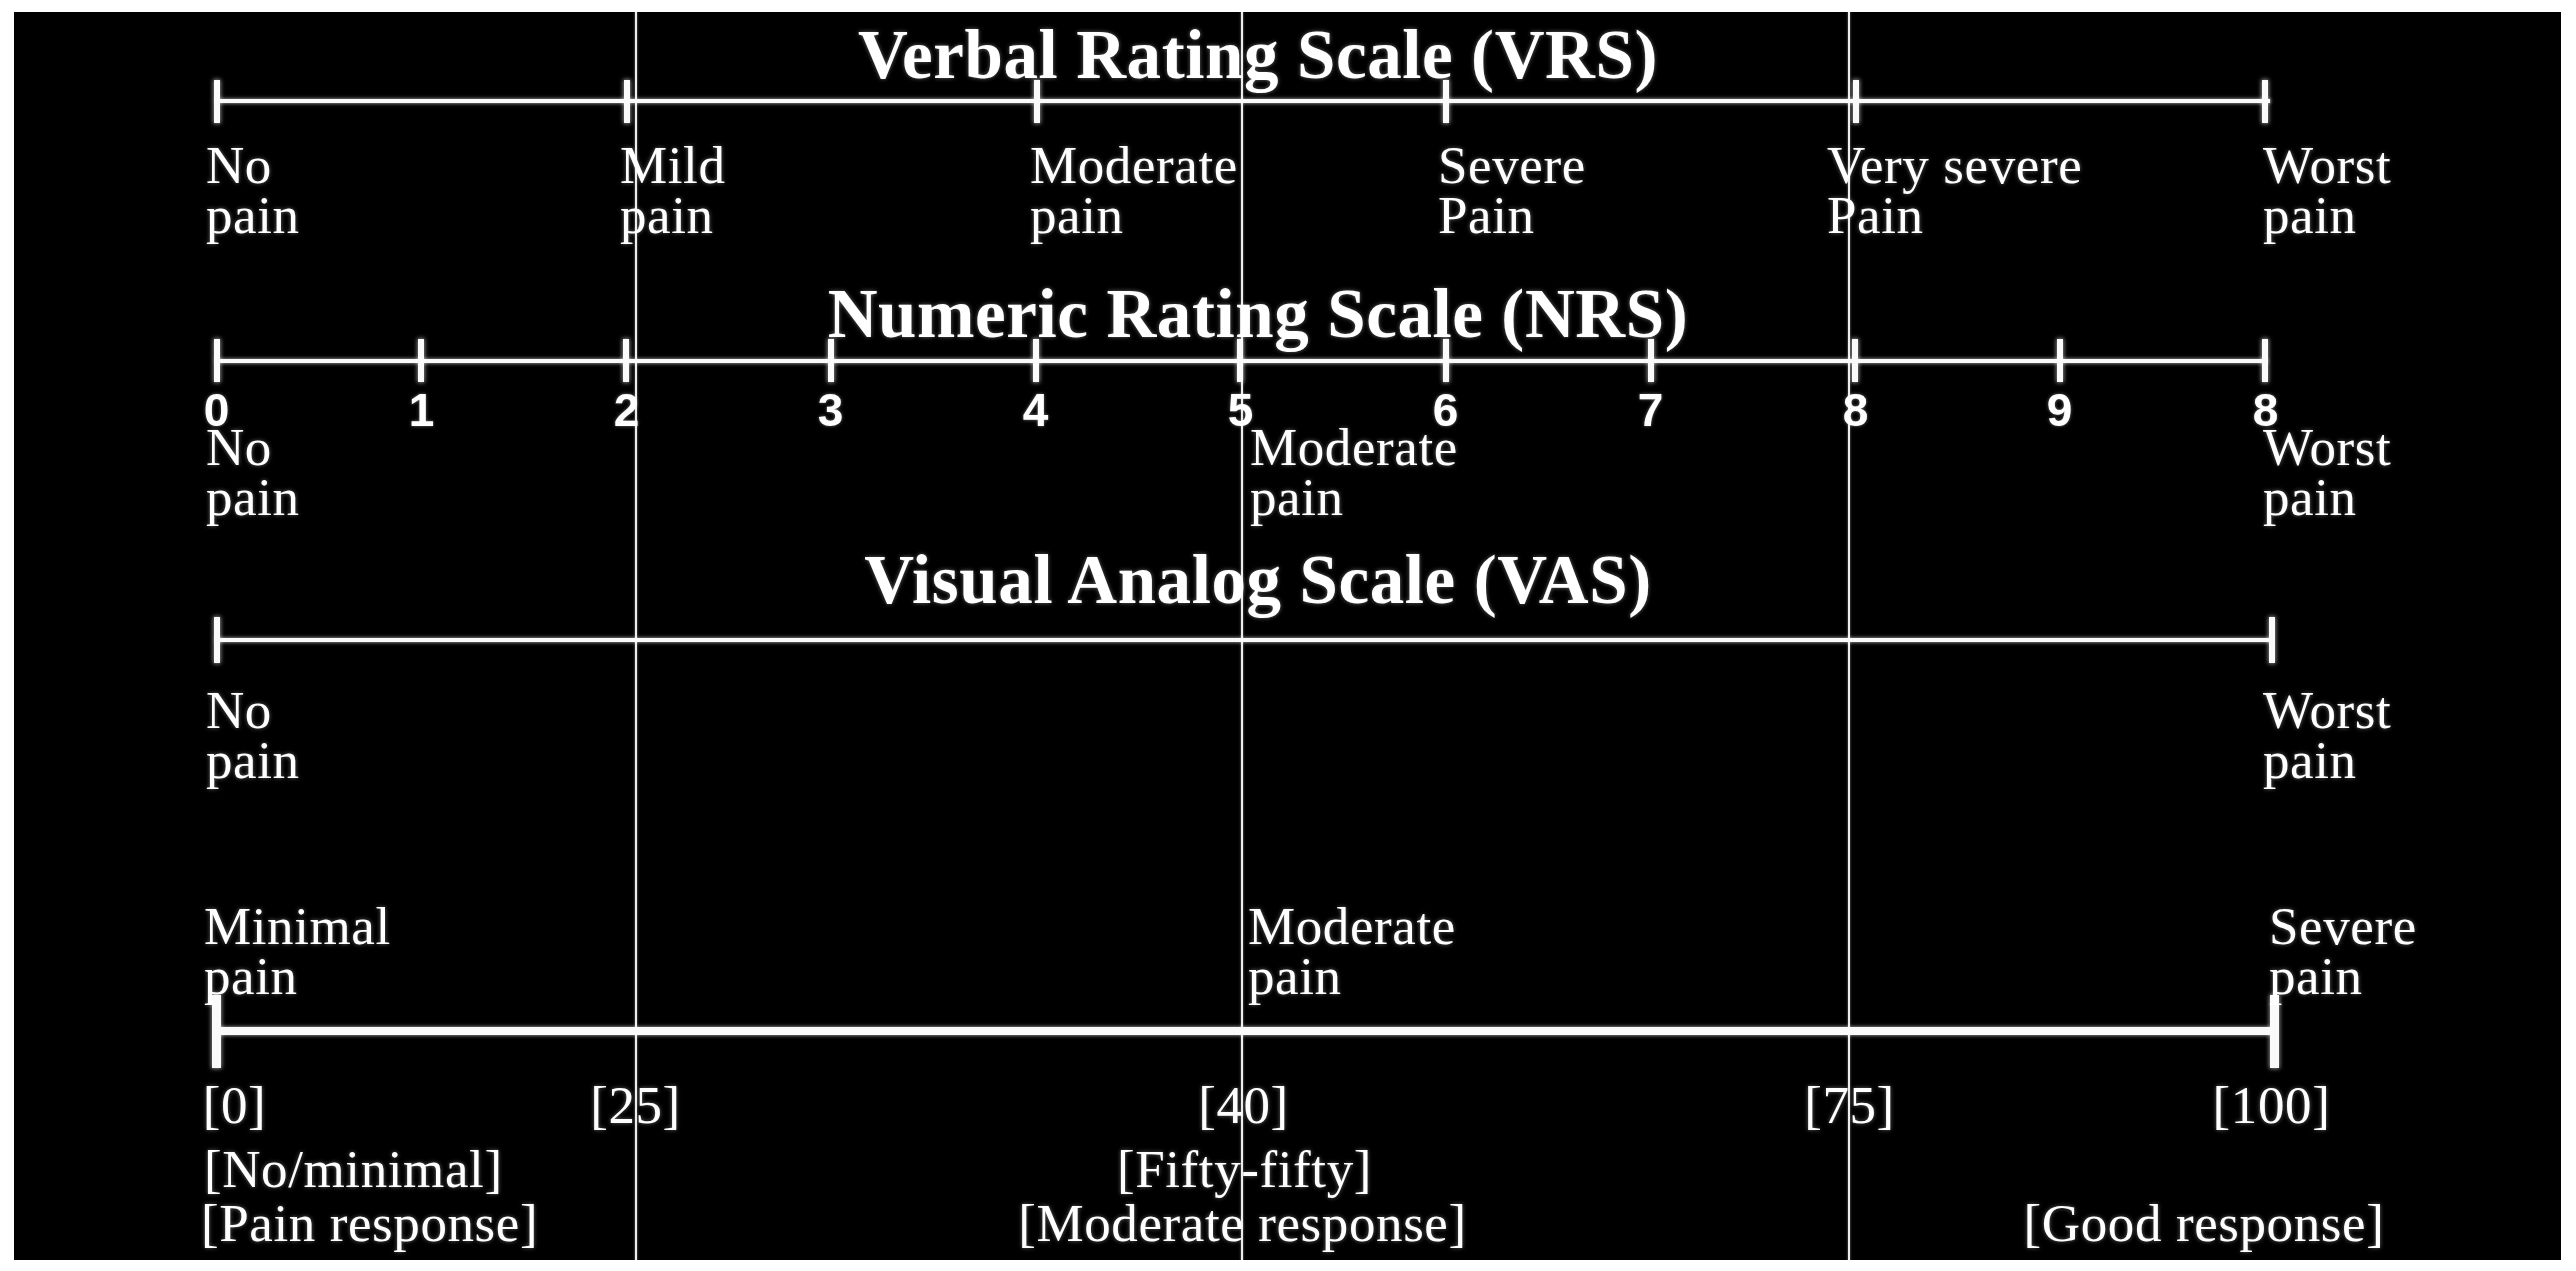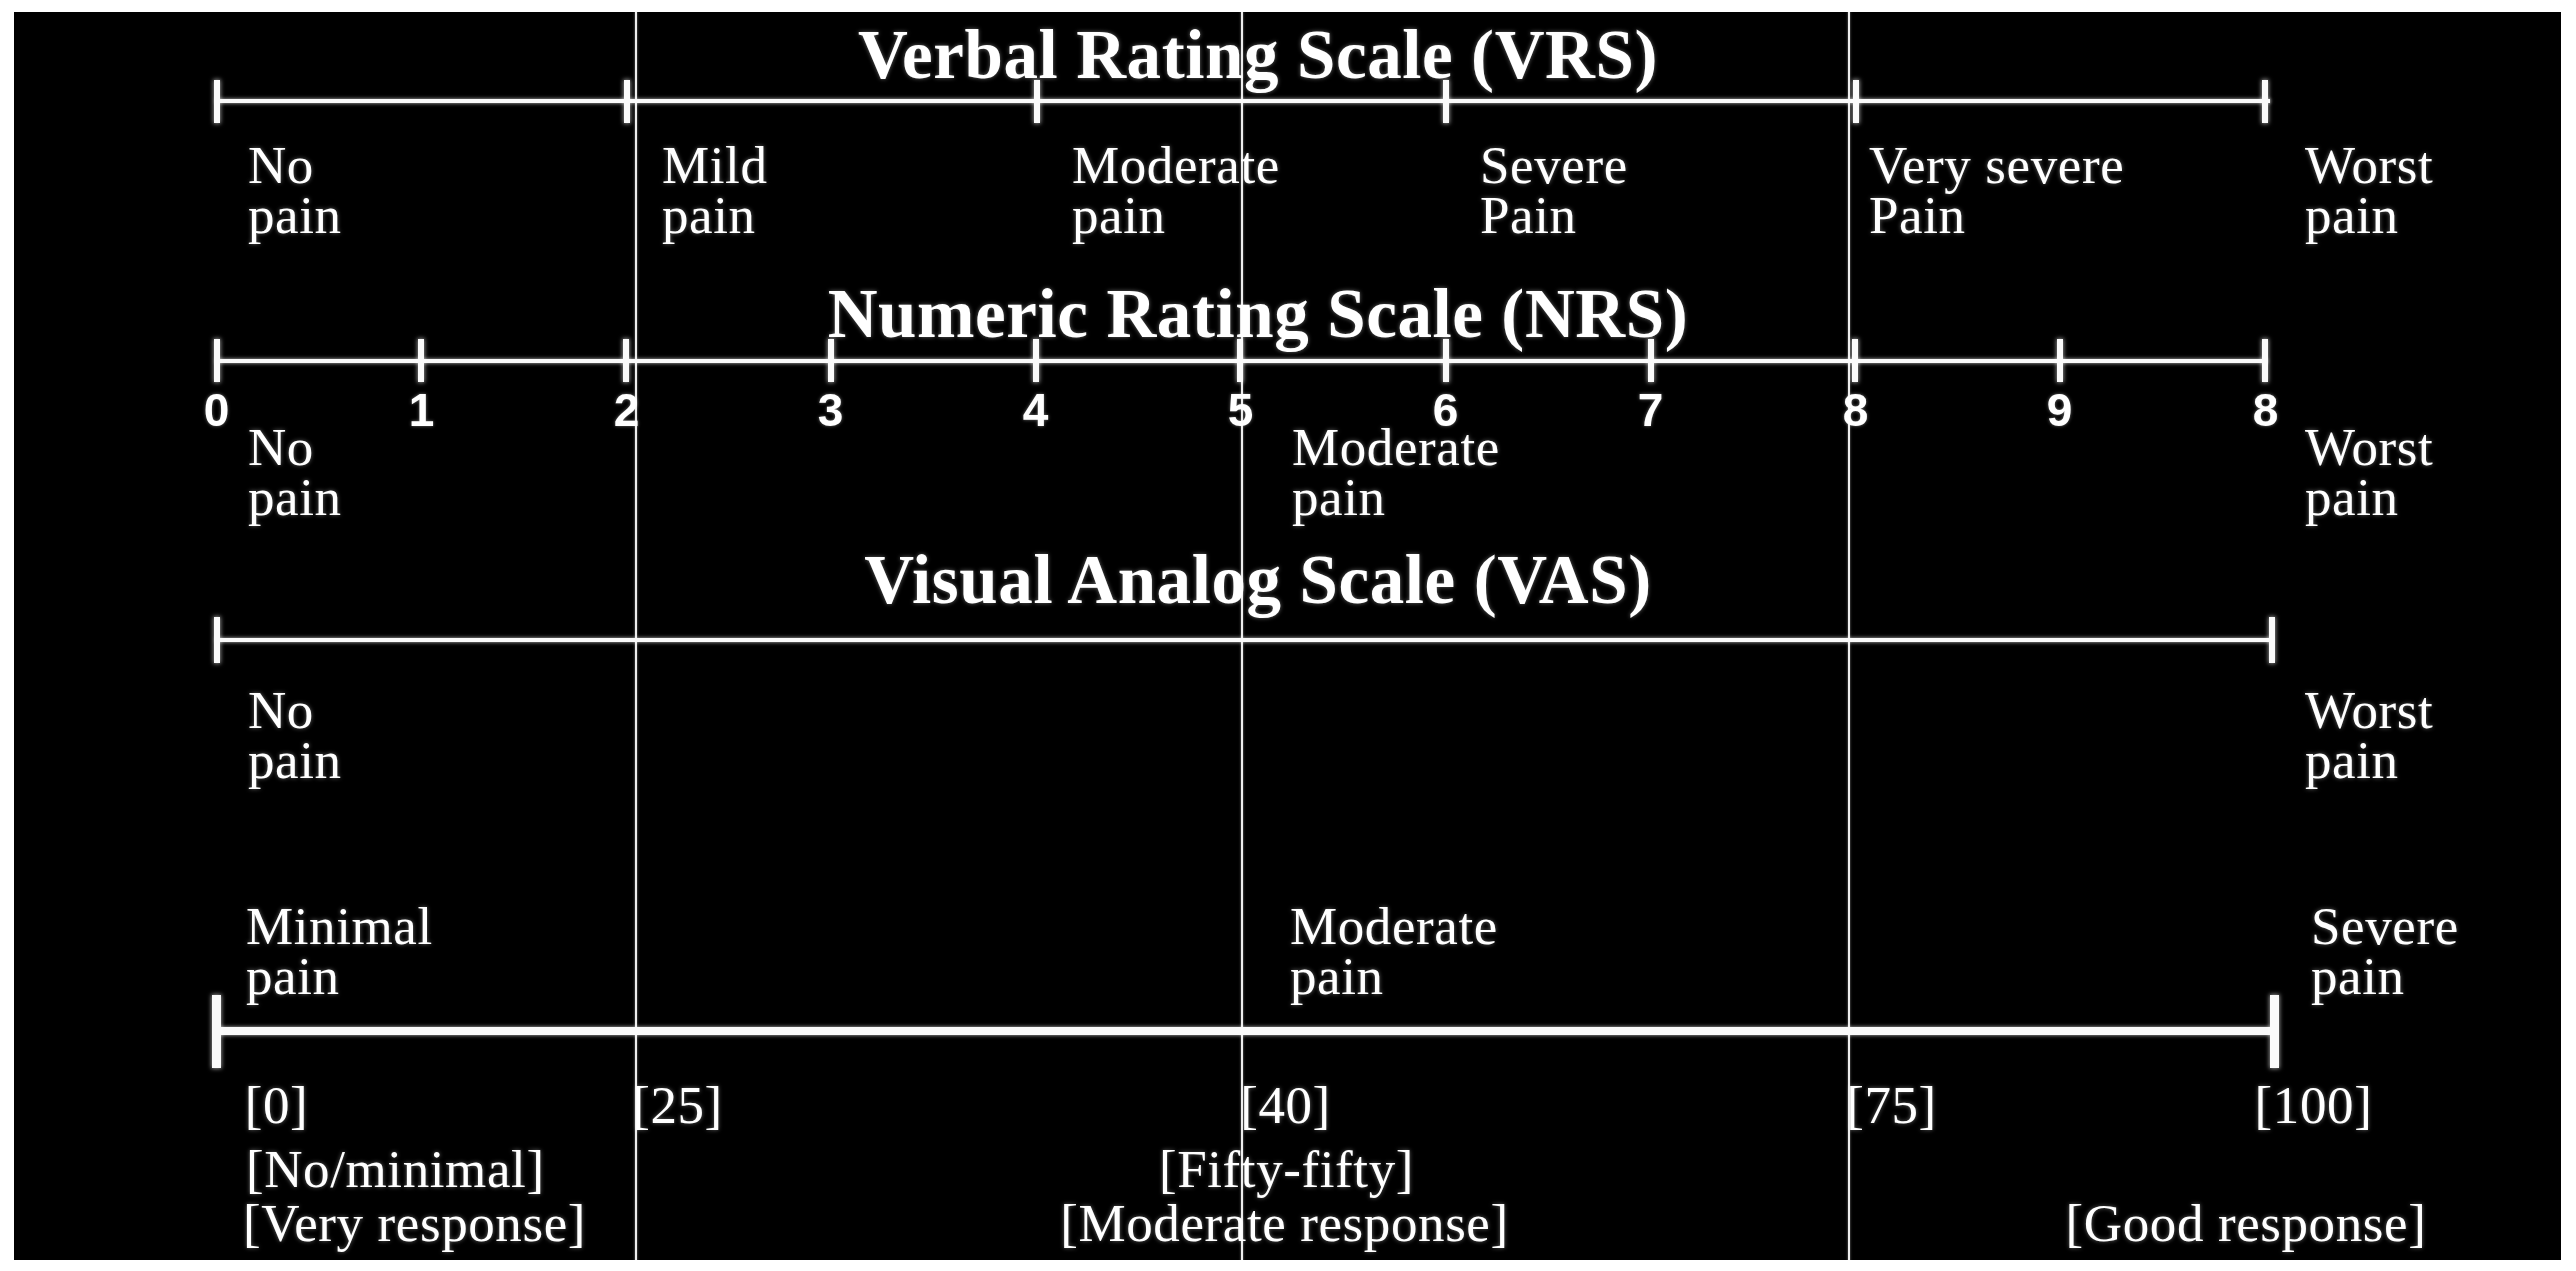--- a/index.html
+++ b/index.html
@@ -19,21 +19,21 @@
          box-shadow:0 0 3.5px 0.6px rgba(255,255,255,.6);}
   .hline.thick{height:7.6px;}
   .tick{position:absolute;width:5.9px;height:43px;background:#fafafa;z-index:6;
         box-shadow:0 0 4.1px 0.6px rgba(255,255,255,.6);}
   .tick.big{width:9.4px;height:73px;}
   
   .title{position:absolute;left:0;width:2516px;text-align:center;color:#ffffff;z-index:20;
          font-weight:700;font-size:69px;line-height:69px;letter-spacing:0.6px;
          text-shadow:0 0 4.7px rgba(255,255,255,.4);white-space:nowrap;}
   .lbl{position:absolute;color:#ffffff;z-index:20;font-size:53px;line-height:50px;
-       letter-spacing:0.6px;text-shadow:0 0 4.1px rgba(255,255,255,.4);white-space:nowrap;margin-left:42px;}
+       letter-spacing:0.6px;text-shadow:0 0 4.1px rgba(255,255,255,.4);white-space:nowrap;}
   .ctr{text-align:center;}
   .num{position:absolute;color:#ffffff;z-index:20;text-align:center;
        font-family:"Liberation Sans", sans-serif;font-weight:700;font-size:46px;line-height:46px;
        text-shadow:0 0 3.5px rgba(255,255,255,.45);}
 </style>
 </head>
 <body>
 
 <div class="page">
 
@@ -148,21 +148,21 @@
 
   <div class="lbl ctr" style="left:88px;top:1080px;width:293px">[0]</div>
   <div class="lbl ctr" style="left:489px;top:1080px;width:293px">[25]</div>
   <div class="lbl ctr" style="left:1097px;top:1080px;width:293px">[40]</div>
   <div class="lbl ctr" style="left:1703px;top:1080px;width:293px">[75]</div>
   <div class="lbl ctr" style="left:2125px;top:1080px;width:293px">[100]</div>
 
   <div class="lbl ctr" style="left:952px;top:1144px;width:585px">[Fifty-fifty]</div>
   <div class="lbl" style="left:204px;top:1144px">[No/minimal]</div>
 
-  <div class="lbl" style="left:201px;top:1198px">[Very response]</div>
+  <div class="lbl" style="left:201px;top:1198px">[Pain response]</div>
   <div class="lbl ctr" style="left:1853px;top:1198px;width:702px">[Good response]</div>
   <div class="lbl ctr" style="left:833px;top:1198px;width:819px">[Moderate response]</div>
 
   <div class="frame top"></div>
   <div class="frame bottom"></div>
   <div class="frame left"></div>
   <div class="frame right"></div>
 
 </div>
 

